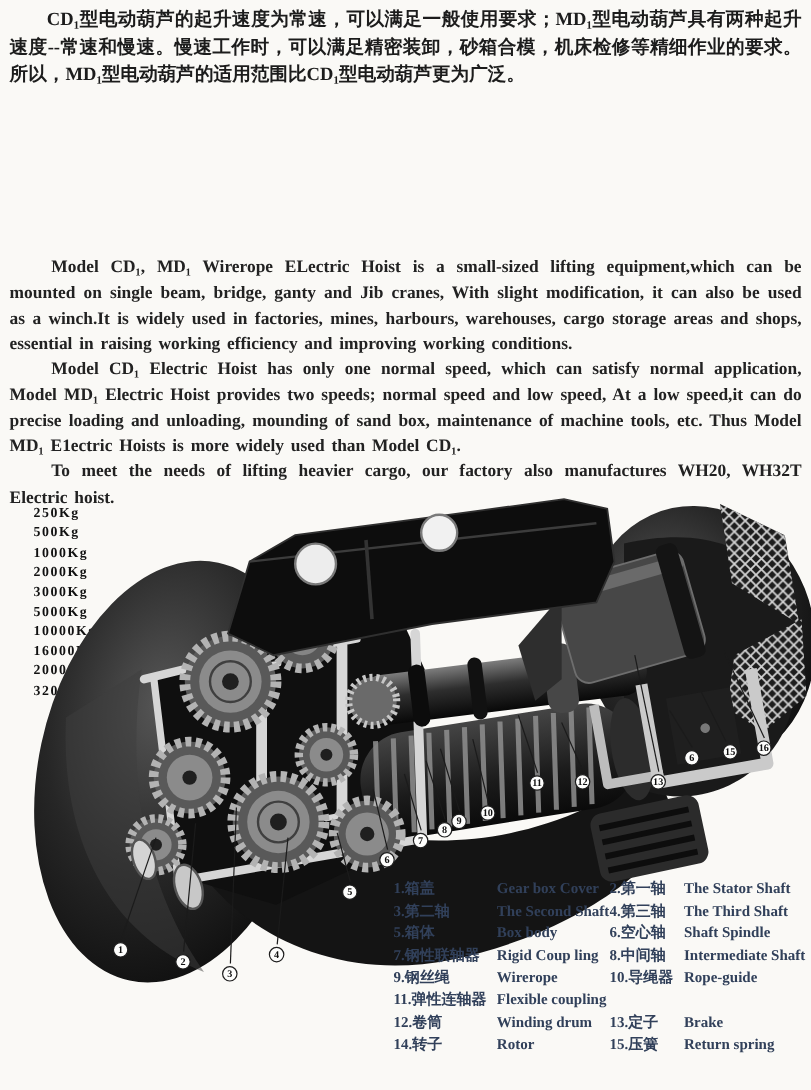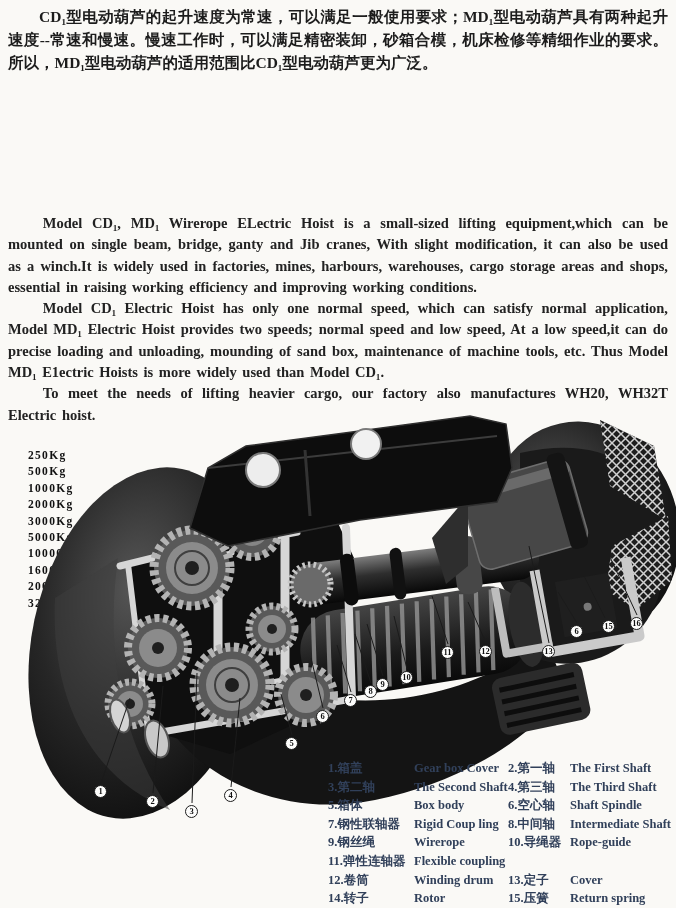--- a/index.html
+++ b/index.html
@@ -18,31 +18,30 @@
     position:absolute;top:186px;left:8px;width:660px;
     font-size:14.5px;line-height:21.3px;font-weight:bold;text-align:justify;
     color:#222;
     margin-top:27px;
   }
   .en-block p{margin:0;text-indent:2.4em;word-spacing:2px;}
   .capacities{
     position:absolute;top:420px;left:28px;
     font-size:11.5px;font-weight:bold;line-height:16.4px;letter-spacing:1.3px;
     color:#111;
-    margin-top:27px;
   }
   .figure{position:absolute;top:398px;left:0;width:676px;height:432px;}
   .callout{
     position:absolute;width:13px;height:13px;border:1px solid #1d1d1d;border-radius:50%;
     background:#fdfdfc;box-sizing:border-box;
     font-size:8.5px;line-height:11px;text-align:center;font-weight:bold;color:#111;
   }
   .parts{
     position:absolute;top:731px;left:328px;width:348px;
-    font-size:12.5px;font-weight:bold;line-height:18.6px;margin-top:28px;
+    font-size:12.5px;font-weight:bold;line-height:18.6px;
   }
   .parts .row{display:grid;grid-template-columns:86px 94px 62px 106px;}
   .parts span{white-space:nowrap;overflow:hidden;}
 </style>
 </head>
 <body>
 
 <div class="cn-block">
   <p>CD₁型电动葫芦的起升速度为常速，可以满足一般使用要求；MD₁型电动葫芦具有两种起升速度--常速和慢速。慢速工作时，可以满足精密装卸，砂箱合模，机床检修等精细作业的要求。所以，MD₁型电动葫芦的适用范围比CD₁型电动葫芦更为广泛。</p>
 </div>
@@ -247,21 +246,21 @@
 <div class="callout" style="left:542px;top:645px">13</div>
 <div class="callout" style="left:570px;top:625px">6</div>
 <div class="callout" style="left:602px;top:620px">15</div>
 <div class="callout" style="left:630px;top:617px">16</div>
 
 <div class="parts" id="parts-list" style="color: rgb(49, 64, 90);">
   <div class="row">
     <span>1.箱盖</span>
       <span>Gear box Cover</span>
       <span>2.第一轴</span>
-      <span>The First Shaft</span>
+      <span>The Stator Shaft</span>
   </div>
   <div class="row">
     <span>3.第二轴</span>
       <span>The Second Shaft</span>
       <span>4.第三轴</span>
       <span>The Third Shaft</span>
   </div>
   <div class="row">
     <span>5.箱体</span>
       <span>Box body</span>
@@ -283,21 +282,21 @@
   <div class="row">
     <span>11.弹性连轴器</span>
       <span>Flexible coupling</span>
       <span></span>
       <span></span>
   </div>
   <div class="row">
     <span>12.卷筒</span>
       <span>Winding drum</span>
       <span>13.定子</span>
-      <span>Cover</span>
+      <span>Brake</span>
   </div>
   <div class="row">
     <span>14.转子</span>
       <span>Rotor</span>
       <span>15.压簧</span>
       <span>Return spring</span>
   </div>
 </div>
 
 </body></html>

